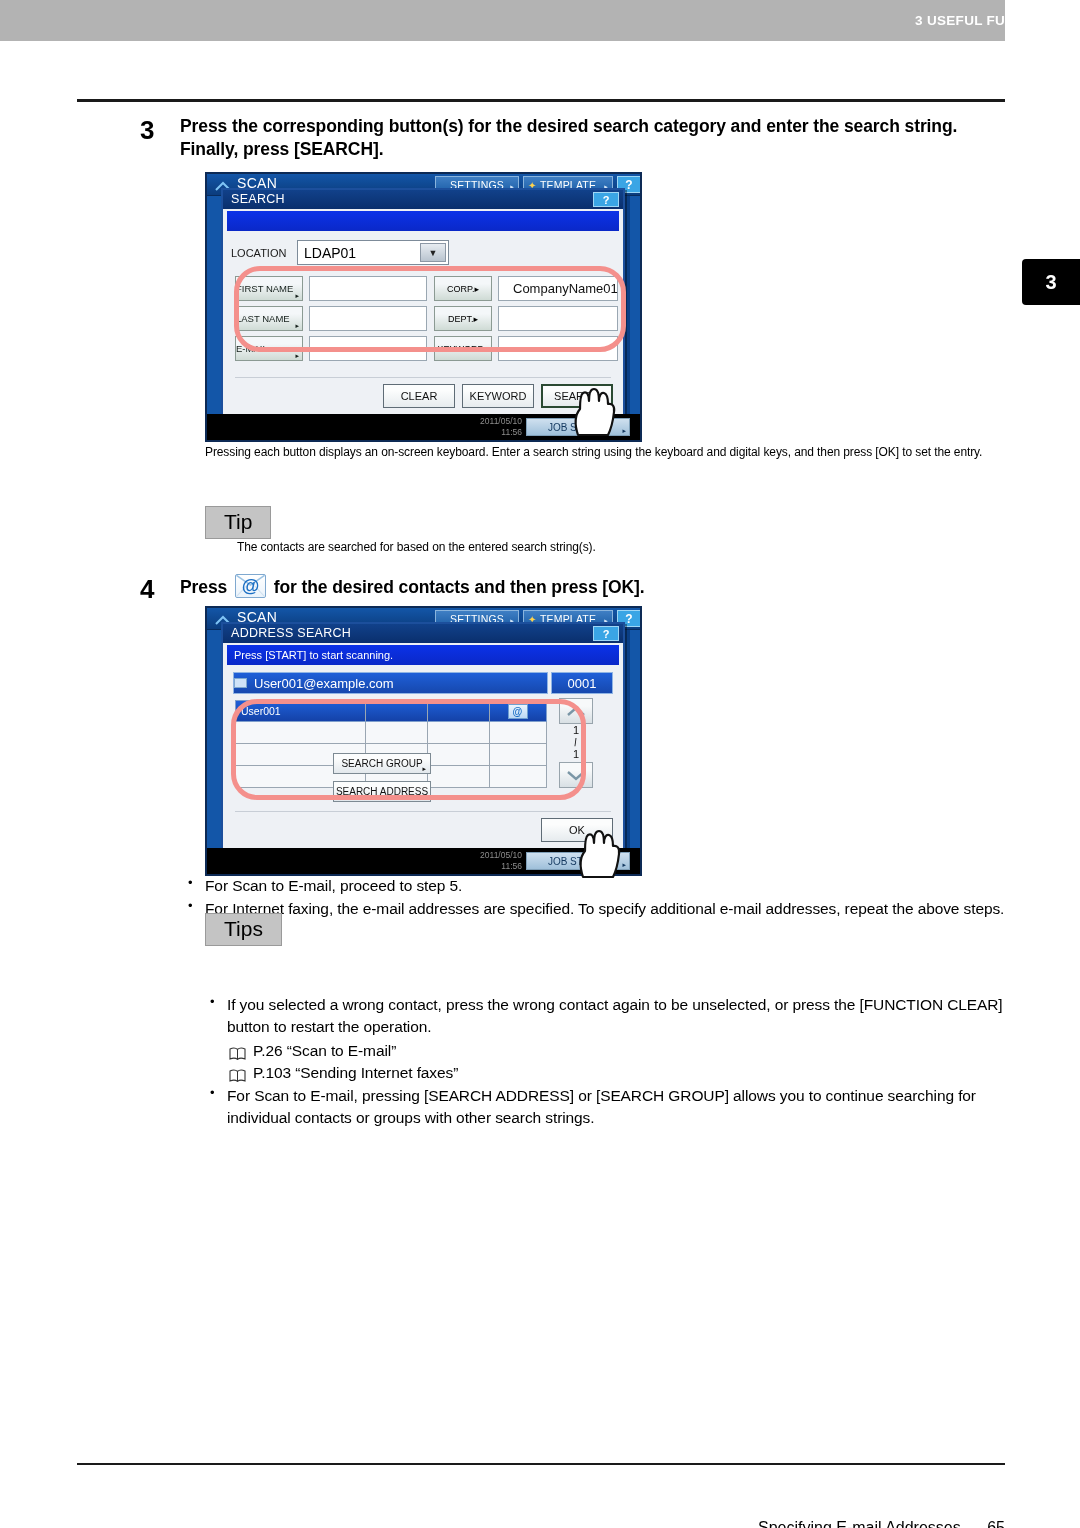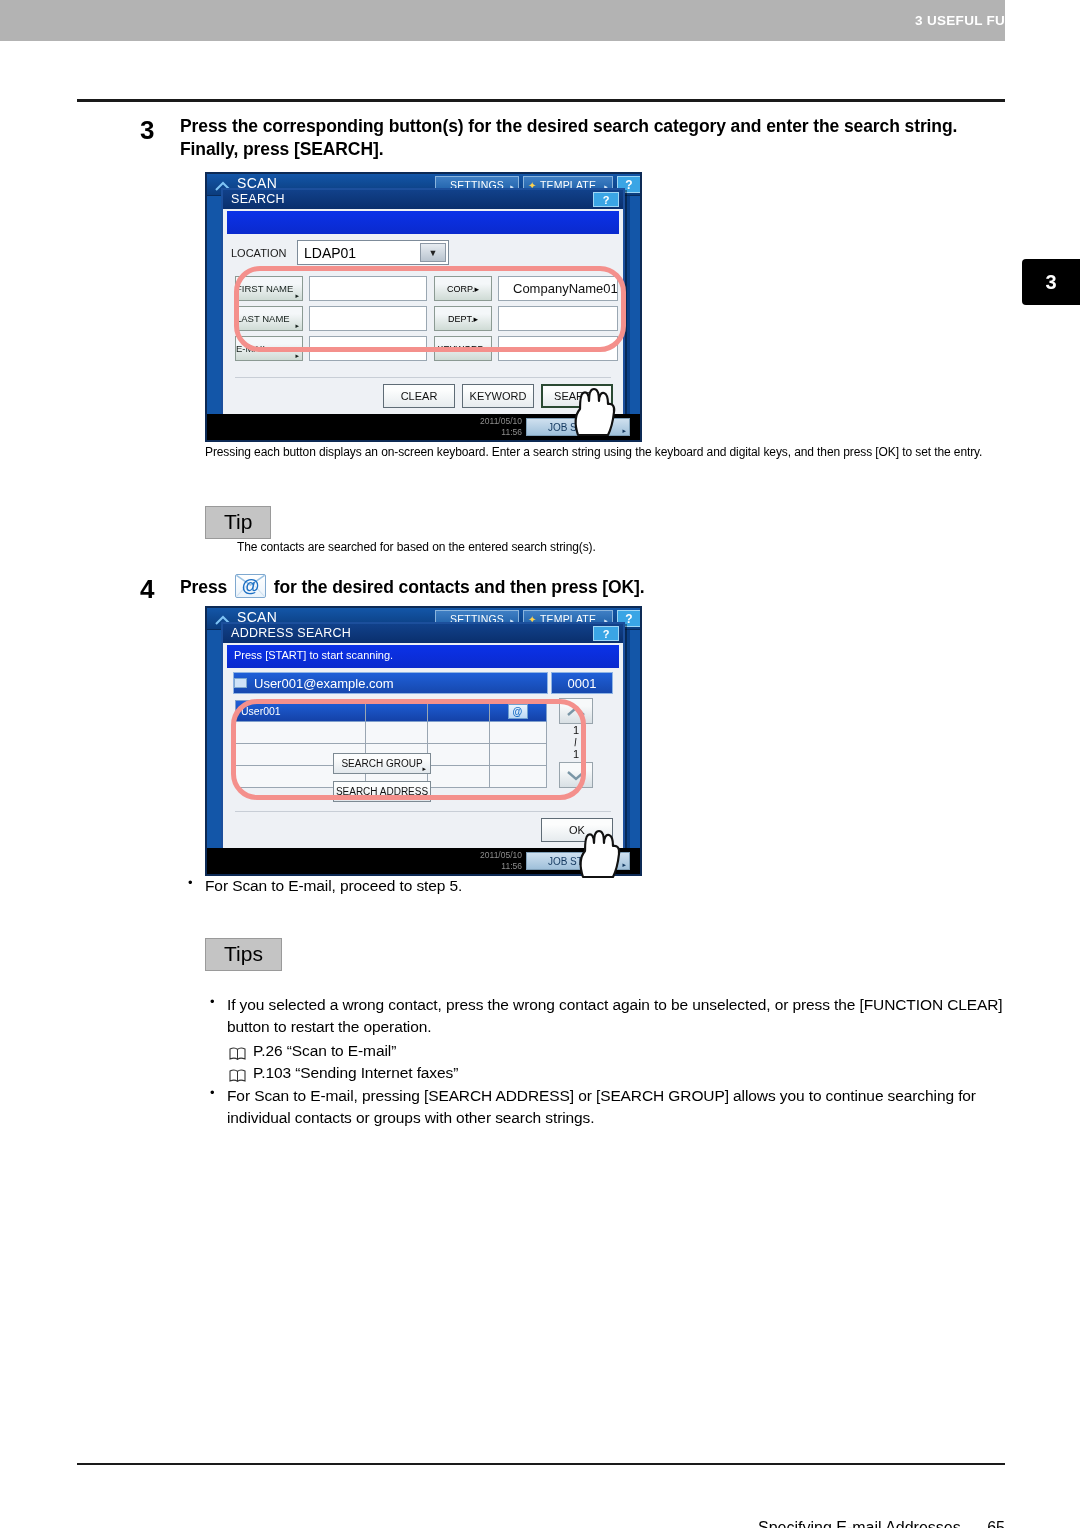--- a/index.html
+++ b/index.html
@@ -242,21 +242,21 @@
     letter-spacing: .3px;
   }
   .dialog .dlg-help {
     position: absolute; right: 4px; top: 2px;
     width: 26px; height: 15px;
     background: #3aa5e5; border: 1px solid #9ed6f5;
     color: #ffffff; font-weight: bold; font-size: 11px;
     display: flex; align-items: center; justify-content: center;
   }
   .dialog .dlg-msgbar {
-    position: absolute; left: 4px; right: 4px; top: 21px; height: 28px;
+    position: absolute; left: 4px; right: 4px; top: 21px; height: 20px;
     background: #0a2df0;
     background: linear-gradient(#0b32e8,#0a28c8);
     color: #ffffff; font-size: 11px;
     line-height: 20px; padding-left: 7px;
   }
   .dialog .dlg-body {
     position: absolute; left: 4px; right: 4px; top: 44px; bottom: 4px;
     background: #eef1f5;
   }
 
@@ -698,23 +698,24 @@
       <path d="M10 56 C6 44 7 36 12 30 C12 24 12 16 15 14 C19 12 21 16 21 22
                C21 16 22 10 26 10 C30 10 31 16 31 22
                C31 17 33 13 36 14 C39 15 40 20 40 25
                C44 24 47 27 46 33 C45 42 43 50 40 56 Z" fill="#ffffff" stroke="#111111" stroke-width="2.2" stroke-linejoin="round"></path>
     </svg>
   </div>
 </div>
 
 <div class="blist" style="left:183px; top:875px; width:830px;">
   <div class="bl">For Scan to E-mail, proceed to step 5.</div>
+  <div class="bl">For Internet faxing, the e-mail addresses are specified. To specify additional e-mail addresses, repeat the above steps.</div>
 </div>
 
-<div class="tip-box" style="left:205px; top:913px;margin-top:25px;">Tips</div>
+<div class="tip-box" style="left:205px; top:913px;">Tips</div>
 
 <div class="blist" style="left:205px; top:994px; width:812px;">
   <div class="bl">If you selected a wrong contact, press the wrong contact again to be unselected, or press the [FUNCTION CLEAR] button to restart the operation.</div>
   <div class="ref-line" style="margin-left:22px;">
     <span class="book-icon">
       <svg viewBox="0 0 17 13" width="17" height="13">
         <path d="M1 2 C4 0.5 7 1 8.5 2.4 C10 1 13 0.5 16 2 L16 12 C13 10.7 10 11.1 8.5 12.4 C7 11.1 4 10.7 1 12 Z" fill="none" stroke="#333" stroke-width="1.1"></path>
         <path d="M8.5 2.4 L8.5 12.4" stroke="#333" stroke-width="1"></path>
       </svg>
     </span>

